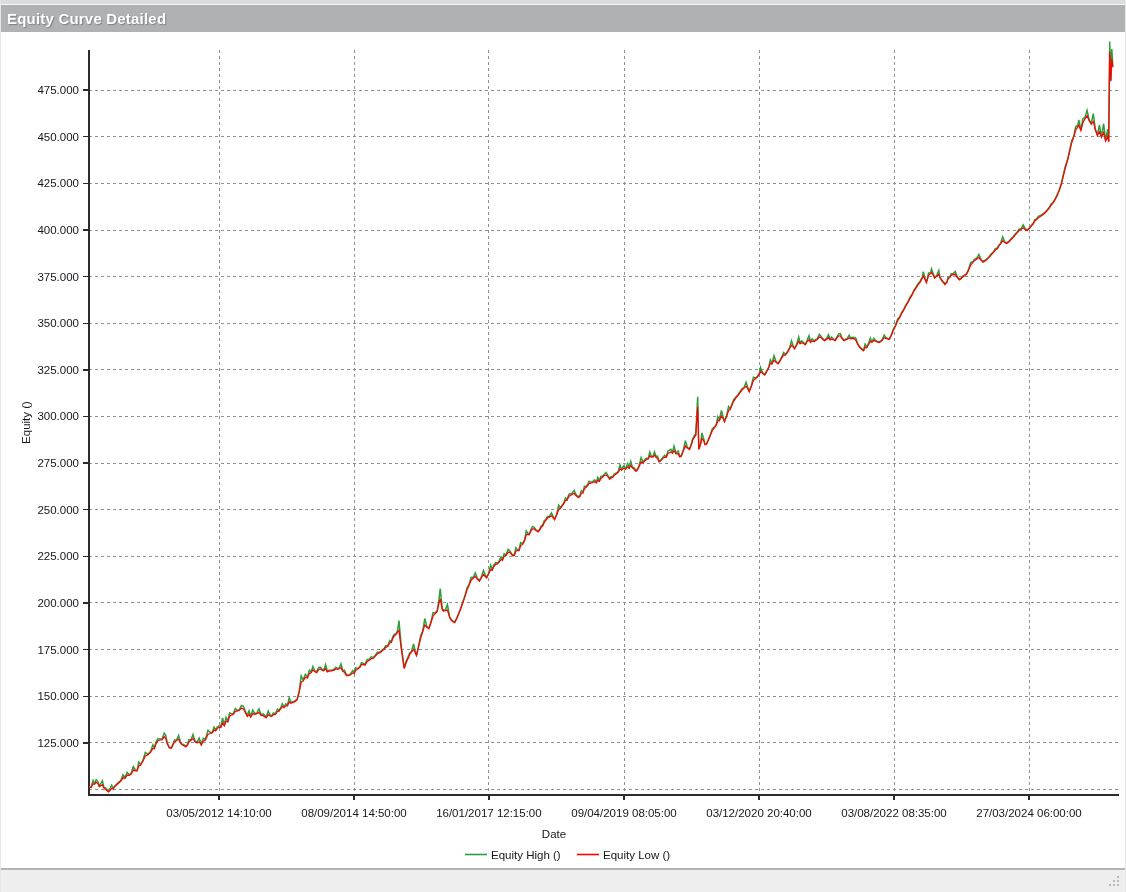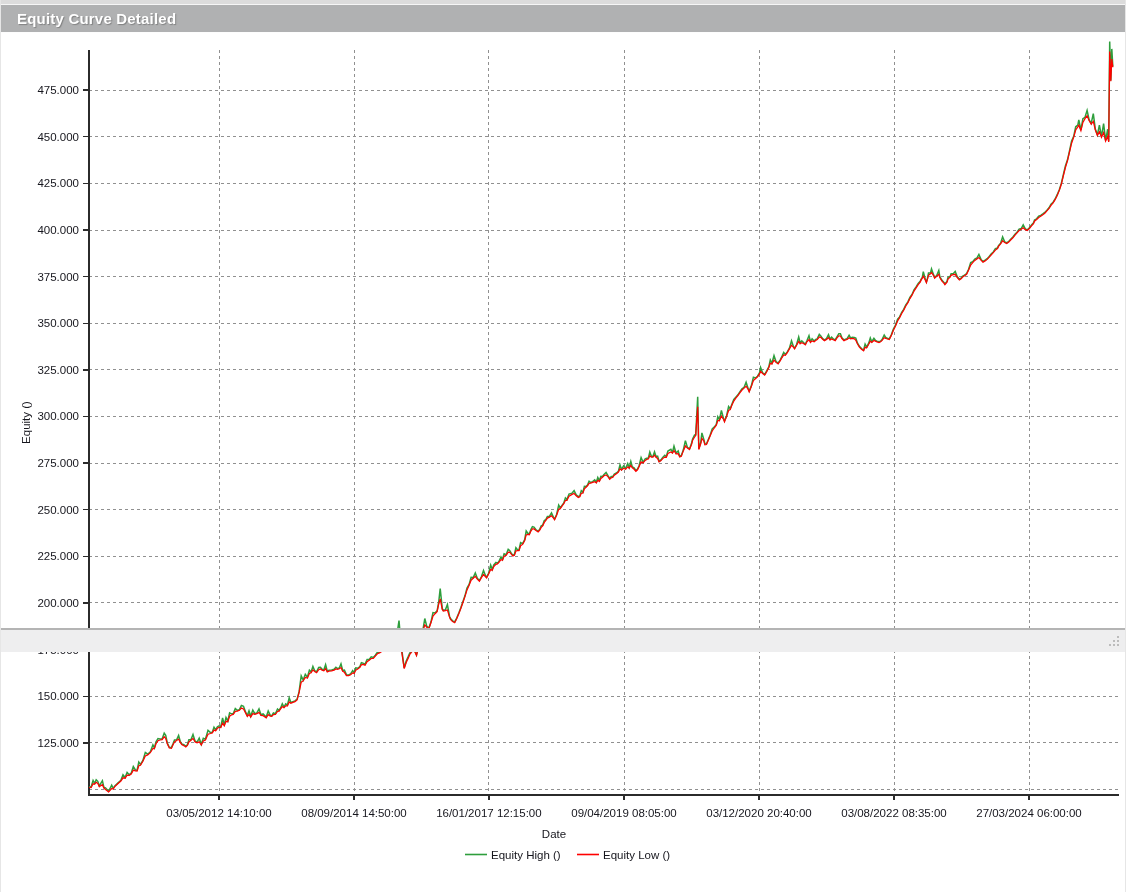--- a/index.html
+++ b/index.html
@@ -2,23 +2,23 @@
 <html><head>
 <meta charset="utf-8">
 <style>
   html,body{margin:0;padding:0;background:#fff;}
   .window{position:relative;width:1126px;height:892px;box-sizing:border-box;
     background:#fff;overflow:hidden;font-family:"Liberation Sans",sans-serif;
     border-left:1px solid #e6e6e6;border-right:1px solid #e6e6e6;}
   .top-edge{height:5px;background:#dcdcdc;border-bottom:1px solid #f6f6f6;box-sizing:border-box;}
   .titlebar{height:28px;background:#b0b1b2;display:flex;align-items:center;
     border-bottom:1px solid #fdfdfd;box-sizing:border-box;}
-  .titlebar .title{color:#fff;font-weight:bold;font-size:15px;padding-left:16px;
+  .titlebar .title{color:#fff;font-weight:bold;font-size:15px;padding-left:6px;
     letter-spacing:.2px;text-shadow:1px 1px 1px rgba(90,90,90,.55);}
-  .chart-area{position:relative;width:1126px;height:595px;background:#fff;}
+  .chart-area{position:relative;width:1126px;height:835px;background:#fff;}
   .chart-area svg{position:absolute;left:0;top:0;}
   .statusbar{position:relative;height:22px;background:#eeeeef;border-top:2px solid #b4b4b4;box-sizing:content-box;}
   .grip{position:absolute;right:4px;bottom:4px;width:12px;height:12px;}
   .grip i{position:absolute;left:0;top:0;width:2px;height:2px;background:transparent;
     box-shadow:8px 0 #bcbcbc,8px 4px #bcbcbc,4px 4px #bcbcbc,8px 8px #bcbcbc,4px 8px #bcbcbc,0 8px #bcbcbc;}
   text{font-family:"Liberation Sans",sans-serif;}
 </style>
 </head>
 <body>
 

